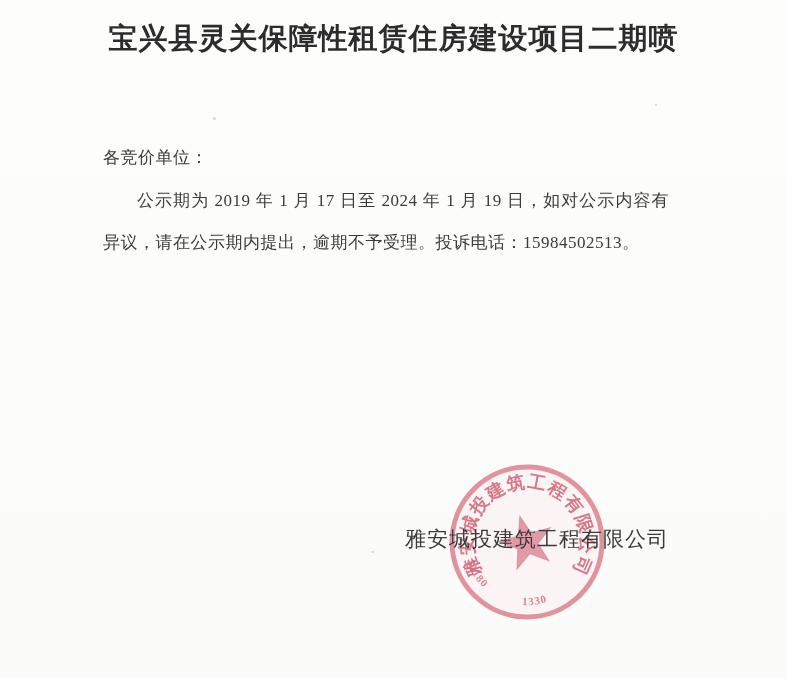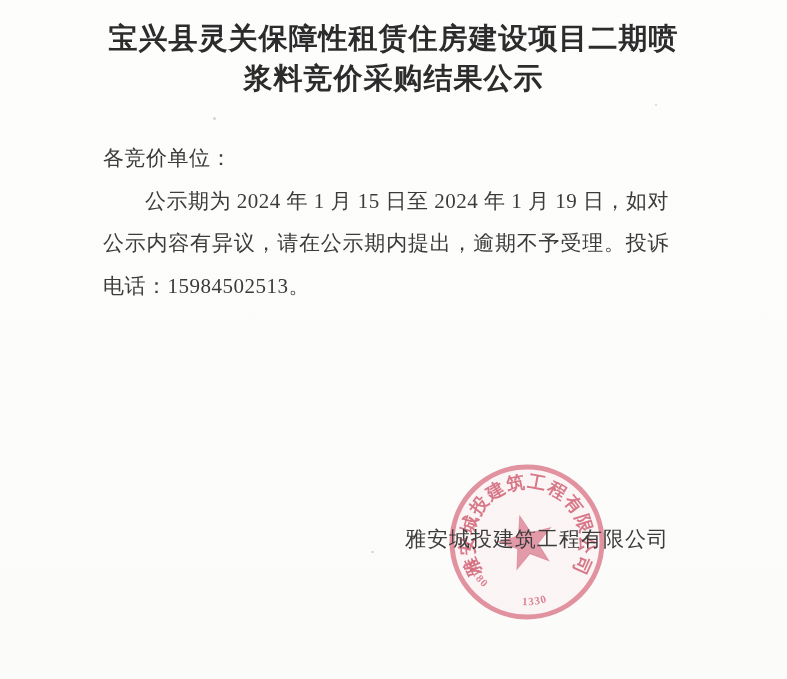--- a/index.html
+++ b/index.html
@@ -27,21 +27,21 @@
     font-size: 29px;
     line-height: 40px;
     letter-spacing: 1px;
     color: #2c2c2c;
     margin: 0;
   }
   .body-text {
     position: absolute;
     left: 103px; top: 137px;
     width: 566px;
-    font-size: 21px;
+    font-size: 17px;
     line-height: 42.5px;
     color: #3b3b3b;
     letter-spacing: 0.5px;
   }
   .body-text p { margin: 0; }
   .para {
     text-indent: 2em;
     text-align: justify;
   }
   .signature {
@@ -72,26 +72,25 @@
     opacity: 0.55;
   }
 </style>
 </head>
 <body>
 
 <div class="page">
 
   <h1 class="title">
     <span>宝兴县灵关保障性租赁住房建设项目二期喷</span><br>
-    <span>浆料竞价采购结果公示</span>
   </h1>
 
   <div class="body-text">
     <p class="salutation">各竞价单位：</p>
-    <p class="para">公示期为 2024 年 1 月 15 日至 2024 年 1 月 19 日，如对公示内容有异议，请在公示期内提出，逾期不予受理。投诉电话：15984502513。</p>
+    <p class="para">公示期为 2019 年 1 月 17 日至 2024 年 1 月 19 日，如对公示内容有异议，请在公示期内提出，逾期不予受理。投诉电话：15984502513。</p>
   </div>
 
   <svg class="seal" width="190" height="190" viewBox="-95 -95 190 190" aria-hidden="true">
     <defs>
       <path id="sealTopArc" d="M -44.2 31.0 A 54 54 0 1 1 44.2 31.0" fill="none"></path>
       <path id="sealBottomArc" d="M -60.9 16.3 A 63 63 0 0 0 60.9 16.3" fill="none"></path>
     </defs>
     <circle r="75" fill="none" stroke="#d4566b" stroke-width="5" stroke-opacity="0.72"></circle>
     <circle r="75" fill="#e88a9a" fill-opacity="0.06"></circle>
     <polygon points="0,-28 6.5,-8.9 26.6,-8.7 10.5,3.4 16.5,22.7 0,11 -16.5,22.7 -10.5,3.4 -26.6,-8.7 -6.5,-8.9" transform="translate(0,1) rotate(-15)" fill="#db7286" fill-opacity="0.78" stroke="#d4566b" stroke-opacity="0.5" stroke-width="1"></polygon>

